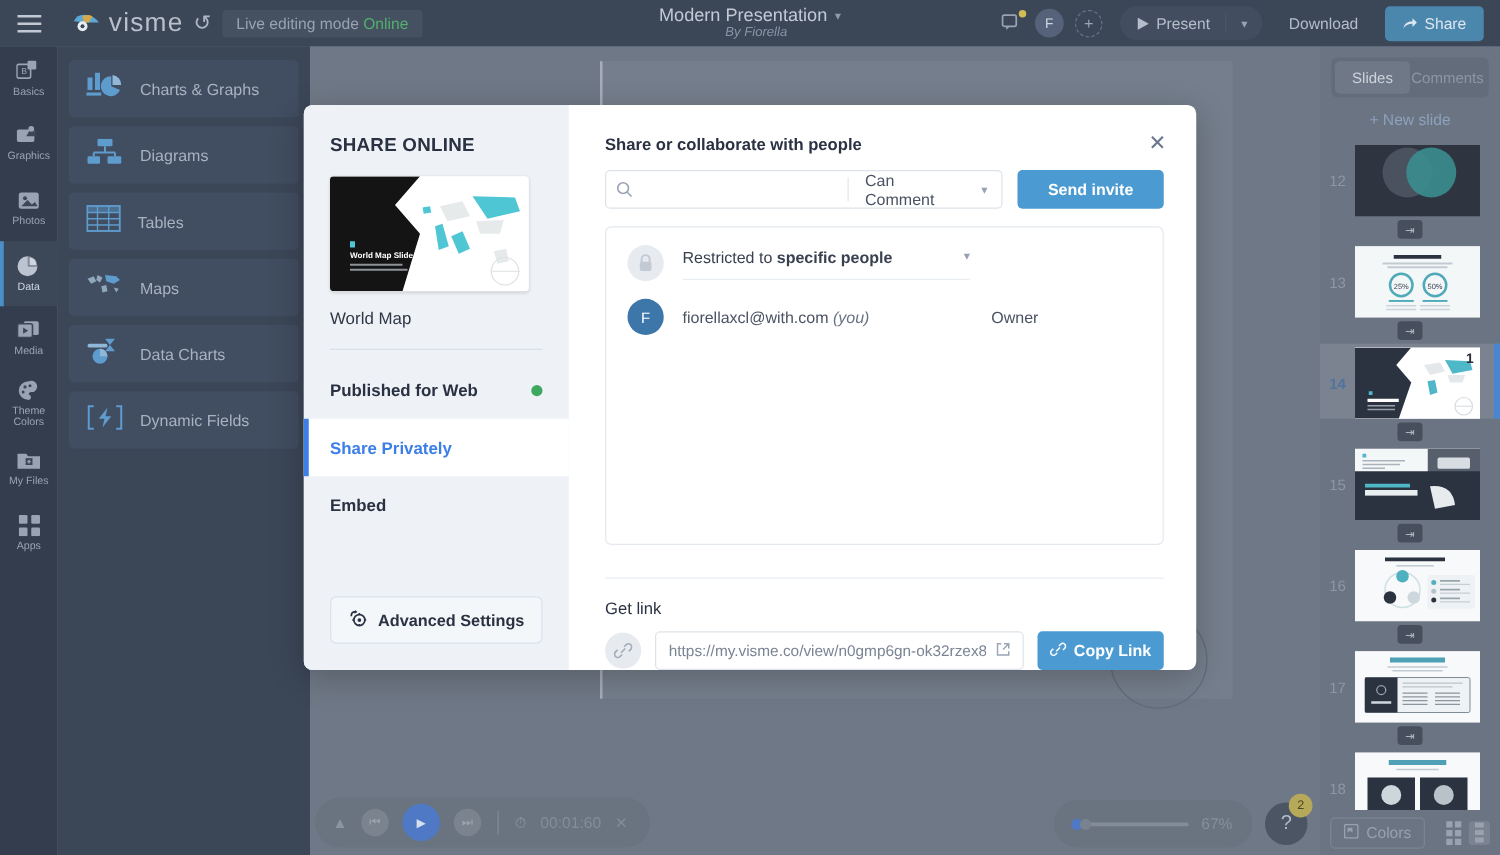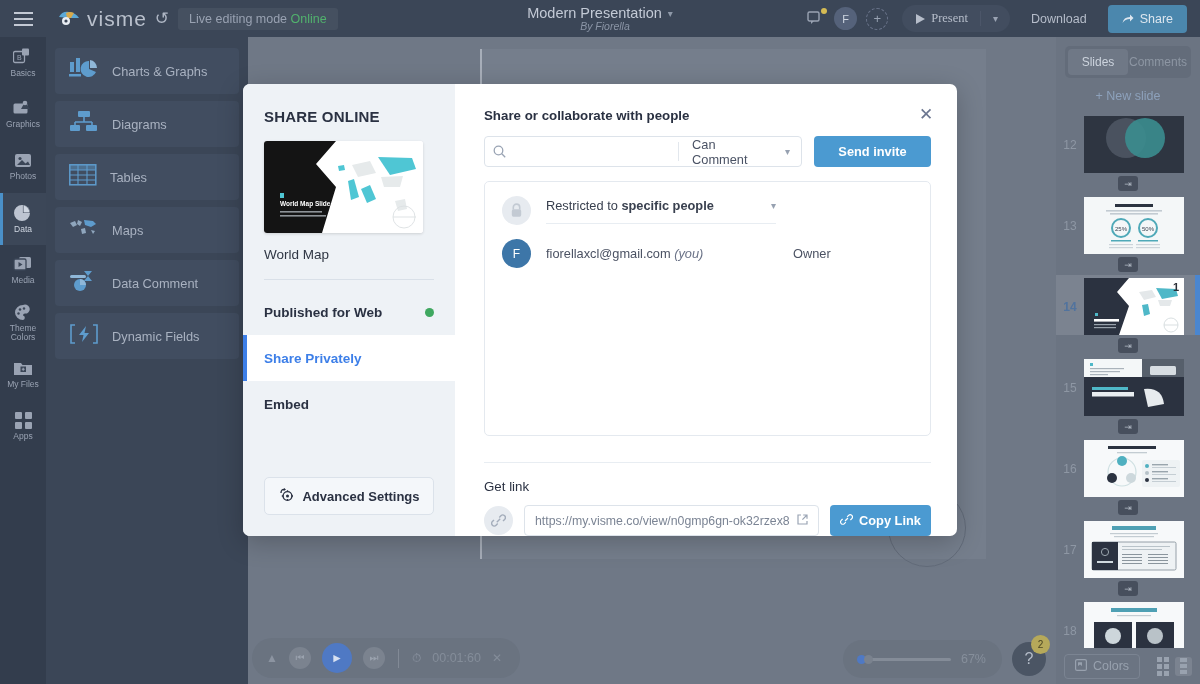--- a/index.html
+++ b/index.html
@@ -46,21 +46,21 @@
     width: 18px; height: 18px; }
   .notif-dot { position: absolute; right: -2px; top: -2px; width: 6px; height: 6px;
     border-radius: 50%; background: #d5bb54; }
   .avatar-sm { width: 23px; height: 23px; border-radius: 50%; background: #55627a;
     color: #cfd6e1; font-size: 11px; display: flex; align-items: center; justify-content: center;
     cursor: pointer; }
   .add-user { width: 22px; height: 22px; border-radius: 50%; border: 1px dashed #69738a;
     color: #99a3b3; font-size: 13px; display: flex; align-items: center; justify-content: center;
     cursor: pointer; }
   .present-group { display: flex; align-items: center; background: #424d5f; border-radius: 14px;
-    height: 27px; margin-left: 5px; font-family: Liberation Serif, serif; }
+    height: 27px; margin-left: 5px; }
   .present-btn { display: flex; align-items: center; gap: 6px; padding: 0 12px 0 14px;
     color: #b6bdca; font-size: 12.5px; cursor: pointer; }
   .present-sep { width: 1px; height: 15px; background: #55607380; }
   .present-caret { padding: 0 12px; color: #9aa3b3; font-size: 10px; cursor: pointer; }
   .download-btn { color: #b6bdca; font-size: 12.5px; padding: 6px 12px; cursor: pointer; }
   .share-btn { background: #4b87ad; color: #dce6ef; font-size: 12.5px; border-radius: 4px;
     padding: 7px 14px; display: flex; align-items: center; gap: 6px; cursor: pointer; }
 
   
   .rail {
@@ -431,21 +431,21 @@
   </div>
   <div class="p2-item">
     <span>
       <svg width="30" height="22" viewBox="0 0 30 22">
         <path d="M15 1 h8 l-4 5 4 5 h-8 l4-5 Z" fill="#5e9ccd"></path>
         <rect x="1" y="5" width="16" height="3" rx="1.5" fill="#8fb7d8"></rect>
         <circle cx="11" cy="15" r="6" fill="#5e9ccd"></circle>
         <path d="M11 15 L17 15 A6 6 0 0 0 11 9 Z" fill="#8fb7d8"></path>
       </svg>
     </span>
-    <span class="p2-label">Data Comment</span>
+    <span class="p2-label">Data Charts</span>
   </div>
   <div class="p2-item">
     <span>
       <svg width="30" height="20" viewBox="0 0 30 20">
         <path d="M6 1 L2 1 L2 19 L6 19" stroke="#5e9ccd" stroke-width="1.6" fill="none"></path>
         <path d="M24 1 L28 1 L28 19 L24 19" stroke="#5e9ccd" stroke-width="1.6" fill="none"></path>
         <path d="M17 2 L10 11 L14.5 11 L13 18 L20 9 L15.5 9 Z" fill="#5e9ccd"></path>
       </svg>
     </span>
     <span class="p2-label">Dynamic Fields</span>
@@ -763,21 +763,21 @@
           </svg>
         </span>
         <span class="pb-sel">
           <span class="pb-sel-txt"><span>Restricted to </span><b>specific people</b></span>
           <span class="cv">▾</span>
         </span>
       </div>
 
       <div class="pb-row2">
         <span class="pb-av">F</span>
-        <span class="pb-email"><span>fiorellaxcl@gmail.com</span> <i>(you)</i></span>
+        <span class="pb-email"><span>fiorellaxcl@with.com</span> <i>(you)</i></span>
         <span class="pb-role">Owner</span>
       </div>
     </div>
 
     <div class="getlink-sep"></div>
     <div class="getlink-label">Get link</div>
     <div class="link-row">
       <span class="link-icon">
         <svg width="15" height="15" viewBox="0 0 15 15">
           <path d="M5.8 9.2 L9.2 5.8" stroke="#a4adbb" stroke-width="1.4"></path>

